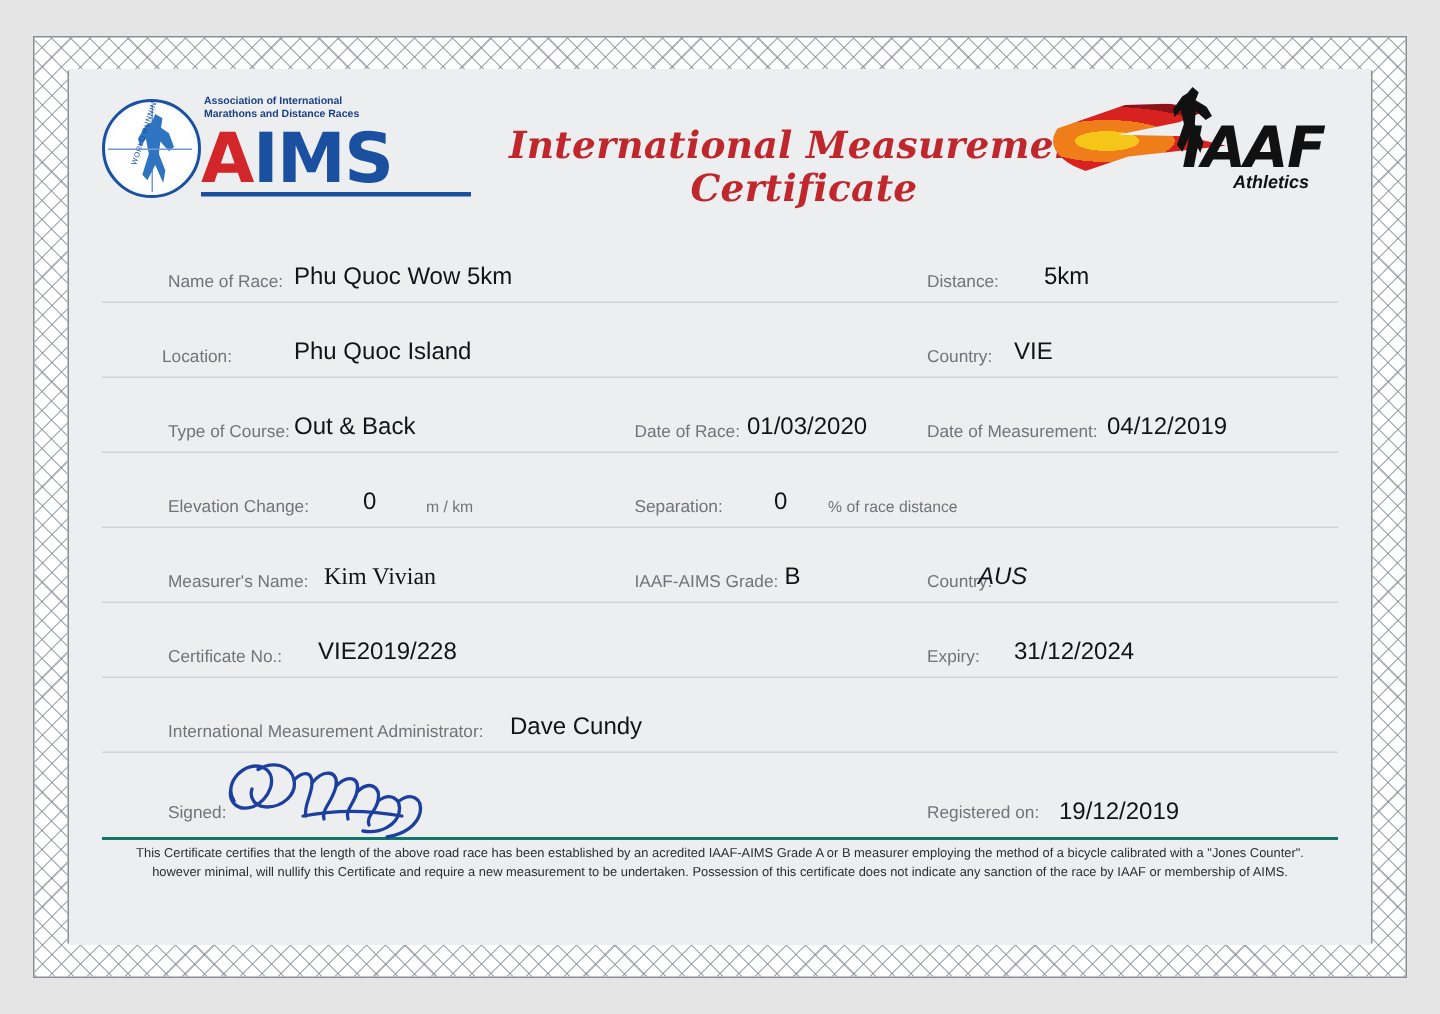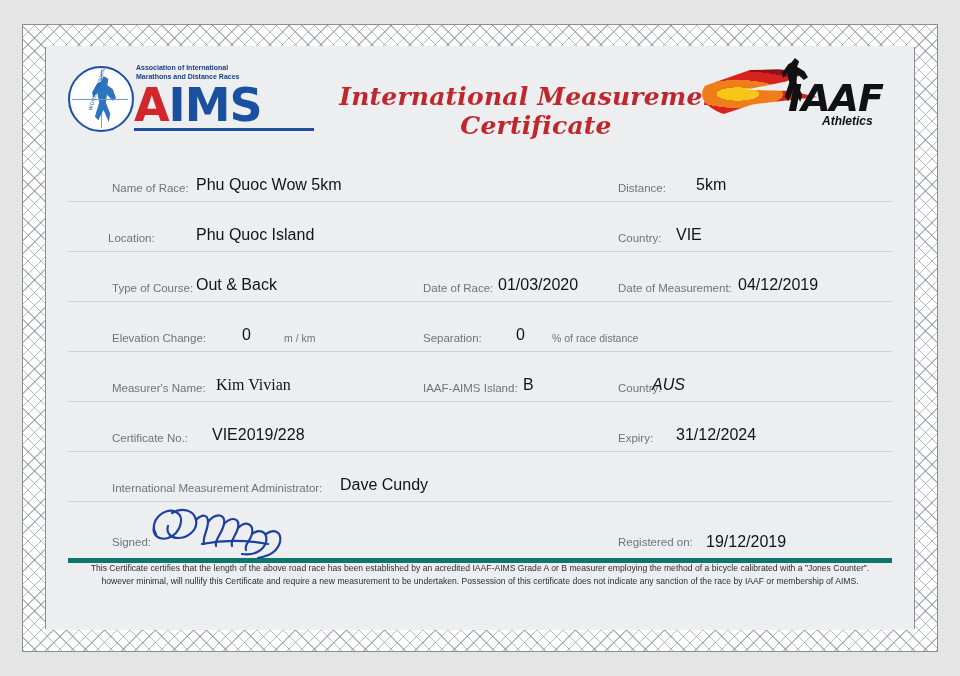--- a/index.html
+++ b/index.html
@@ -240,21 +240,21 @@
     font-family: "Liberation Sans", sans-serif;
   }
   .unit {
     font-size: 10.5px;
     color: #6f7479;
   }
   
   .sign-row {
     position: relative;
     height: 56px;
-    border-bottom: 5px solid #0f766e;
+    border-bottom: 2px solid #0f766e;
   }
   .signature {
     position: absolute;
     left: 74px;
     bottom: -2px;
     width: 190px;
     height: 56px;
   }
   
   .footer {
@@ -338,21 +338,21 @@
         <div class="fld val" style="left:174px;">0</div>
         <div class="fld unit" style="left:216px;">m / km</div>
         <div class="fld lbl" style="left:355px;">Separation:</div>
         <div class="fld val" style="left:448px;">0</div>
         <div class="fld unit" style="left:484px;">% of race distance</div>
       </div>
 
       <div class="row">
         <div class="fld lbl" style="left:44px;">Measurer's Name:</div>
         <div class="fld val" style="left:148px;font-family:Liberation Serif, serif;">Kim Vivian</div>
-        <div class="fld lbl" style="left:355px;">IAAF-AIMS Island:</div>
+        <div class="fld lbl" style="left:355px;">IAAF-AIMS Grade:</div>
         <div class="fld val" style="left:455px;">B</div>
         <div class="fld lbl" style="left:550px;">Country:</div>
         <div class="fld val" style="left:584px;font-style:italic;">AUS</div>
       </div>
 
       <div class="row">
         <div class="fld lbl" style="left:44px;">Certificate No.:</div>
         <div class="fld val" style="left:144px;">VIE2019/228</div>
         <div class="fld lbl" style="left:550px;">Expiry:</div>
         <div class="fld val" style="left:608px;">31/12/2024</div>

